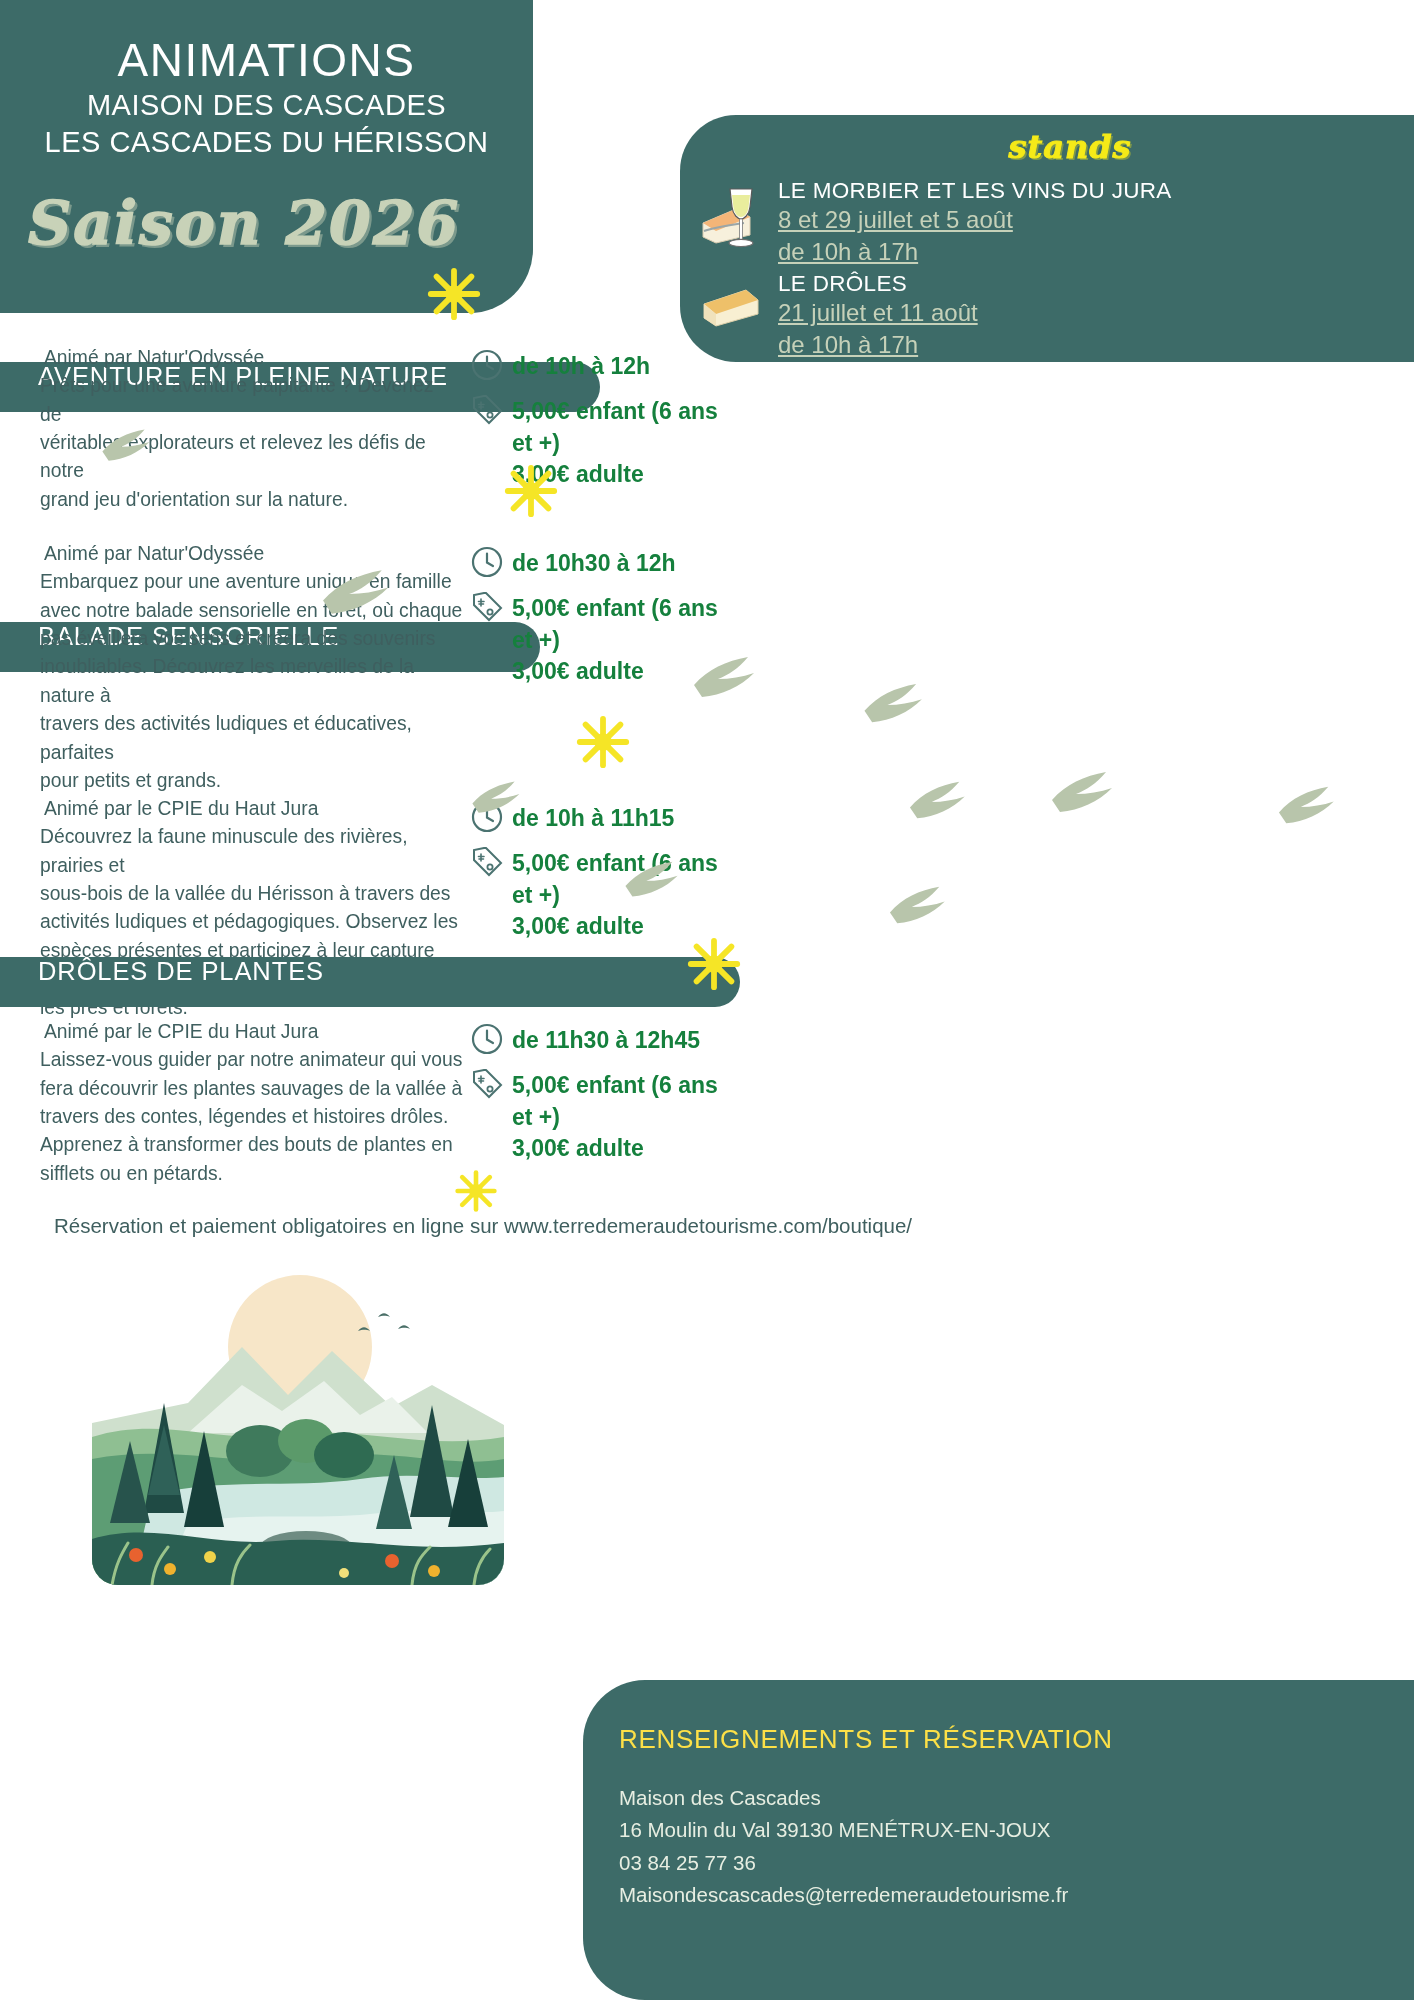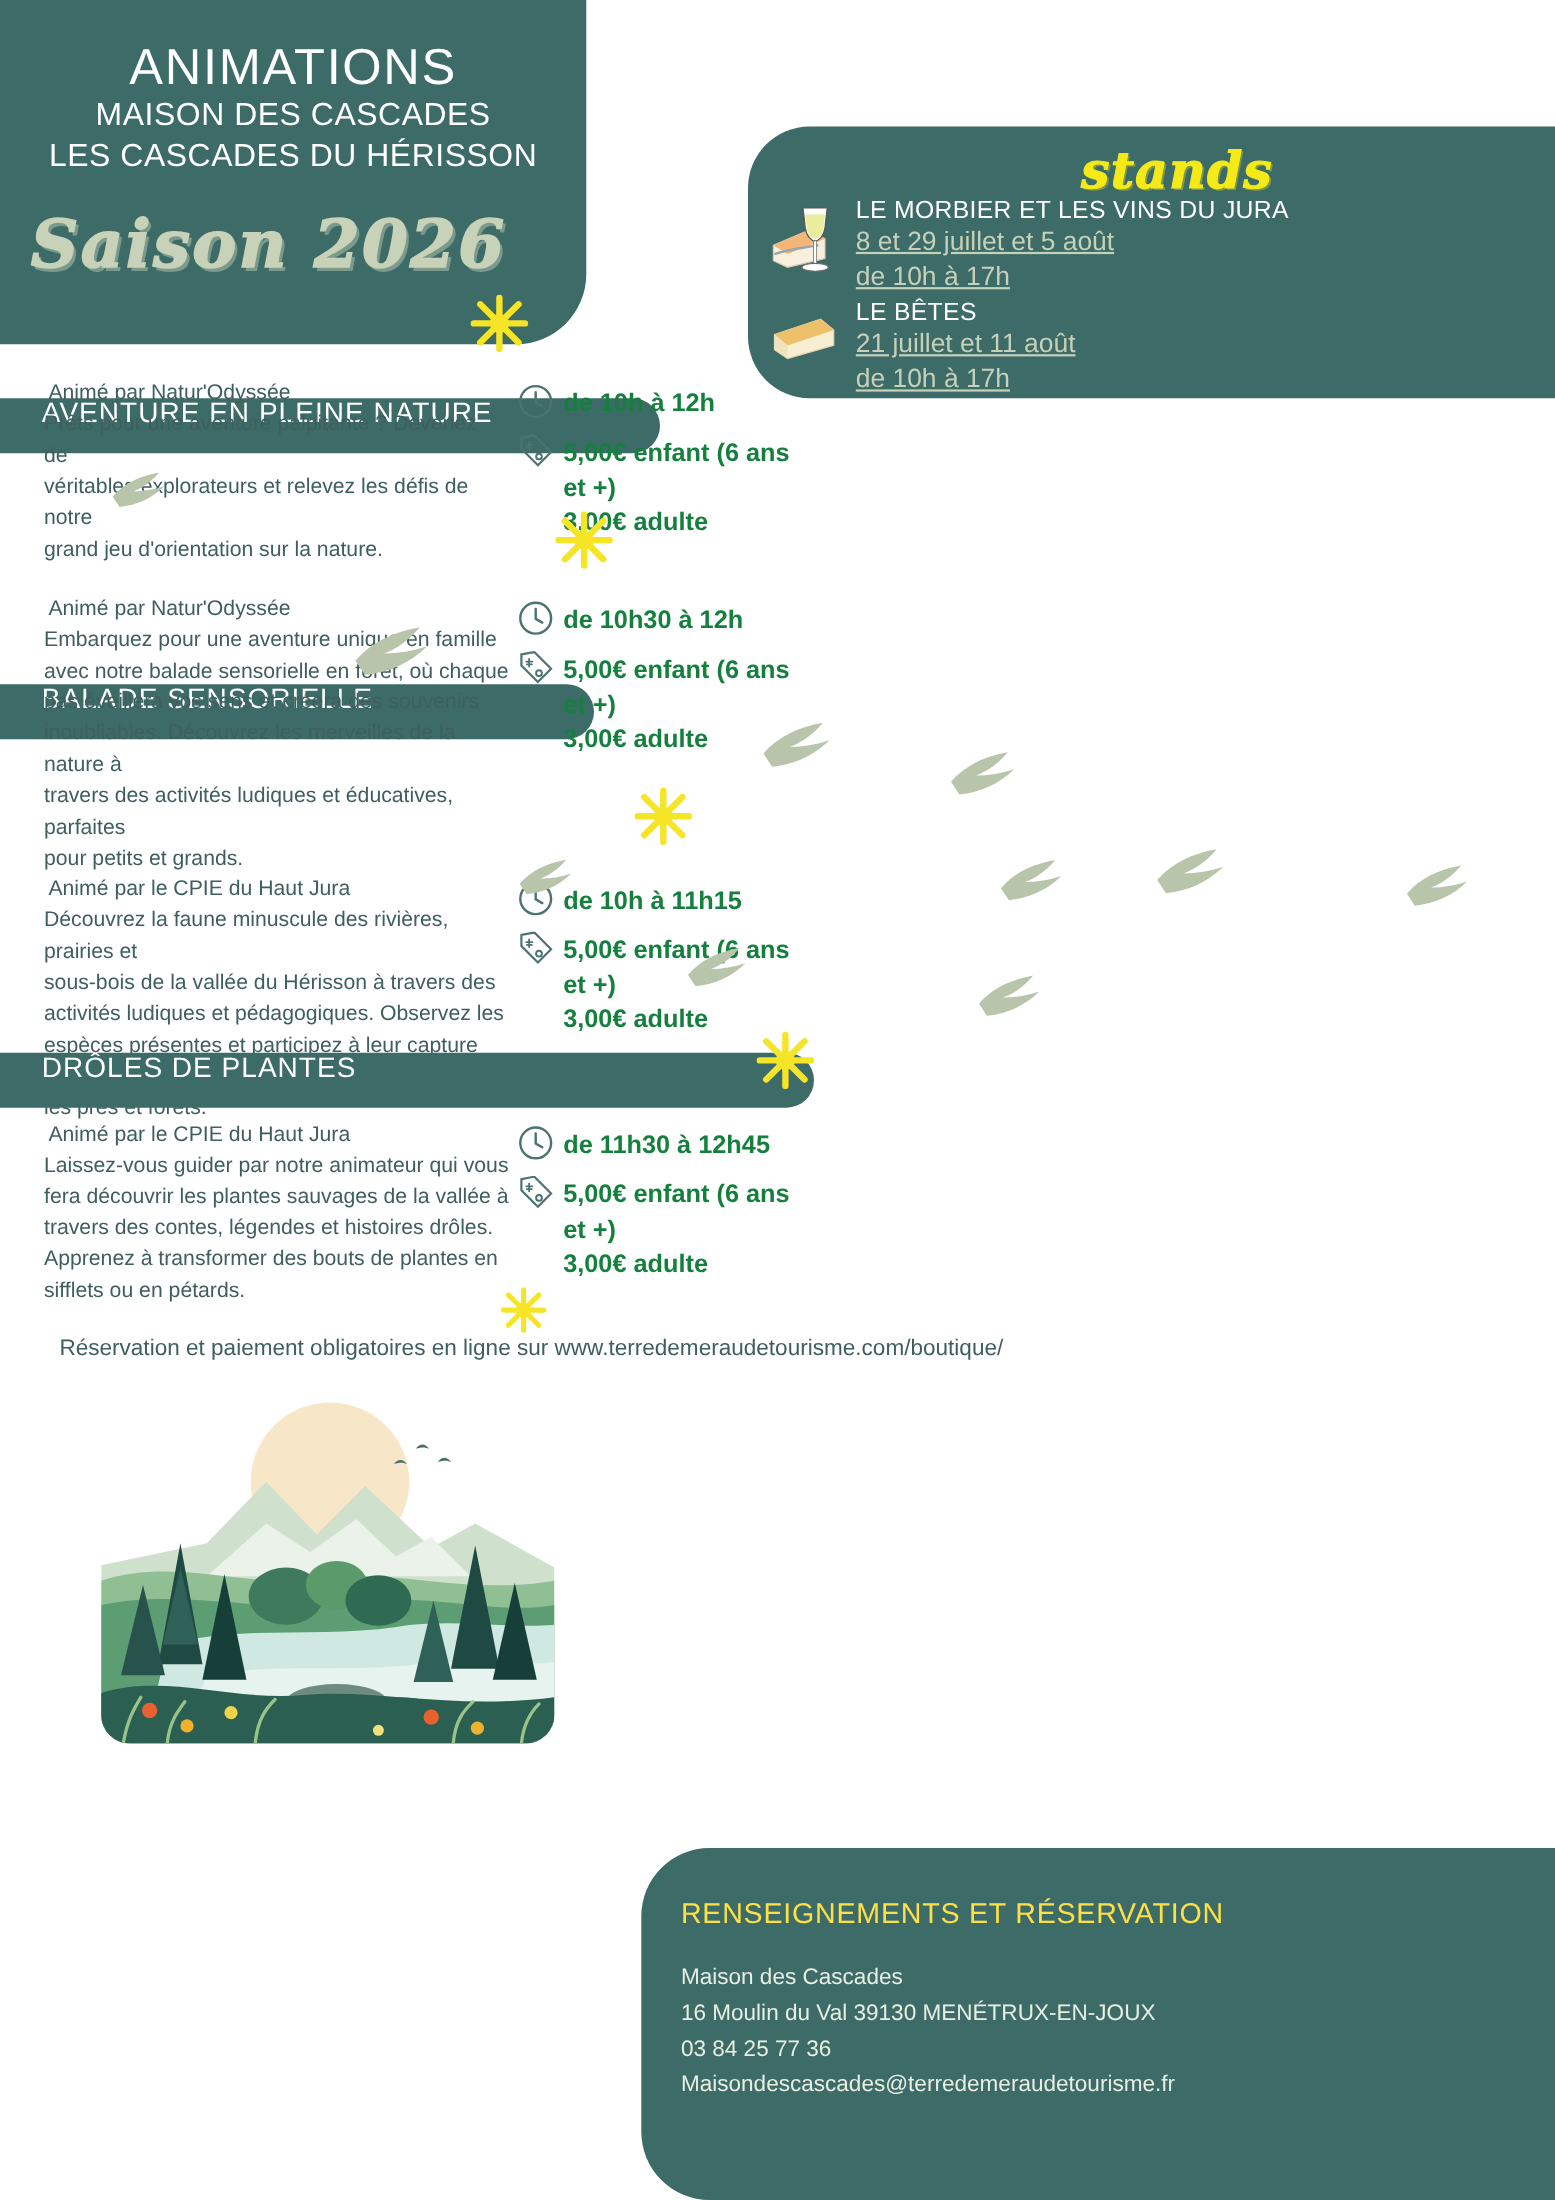--- a/index.html
+++ b/index.html
@@ -36,21 +36,21 @@
   }
 
   
   .stands-box {
     position: absolute; left: 680px; top: 115px; width: 734px; height: 247px;
     background: #3d6b68; border-top-left-radius: 56px; border-bottom-left-radius: 56px;
   }
   .stands-title {
     position: absolute; left: 180px; top: 13px; width: 420px; text-align: center;
     font-family: "DejaVu Serif", serif; font-style: italic; font-weight: bold;
-    font-size: 46px; letter-spacing: 1px; color: #f5ea18;
+    font-size: 32px; letter-spacing: 1px; color: #f5ea18;
     -webkit-text-stroke: 1px #f5ea18;
     text-shadow: 2px 2px 0 rgba(245,234,24,.35);
   }
   .stand-row { position: absolute; display: flex; align-items: flex-start; }
   .stand-row.r1 { left: 20px; top: 62px; }
   .stand-row.r2 { left: 20px; top: 155px; }
   .stand-icon { width: 68px; height: 76px; flex: 0 0 68px; position: relative; }
   .stand-text { margin-left: 10px; }
   .stand-name { color: #fff; font-size: 22.5px; letter-spacing: .3px; line-height: 1.2; }
   .stand-date, .stand-hours { color: #c6d1b9; font-size: 24px; line-height: 1.32; text-decoration: underline; }
@@ -133,21 +133,21 @@
 
     <div class="stand-row r2">
       <div class="stand-icon">
         <svg viewBox="0 0 68 76" xmlns="http://www.w3.org/2000/svg">
           <path d="M4 34 L46 20 L58 30 L58 44 L16 56 L4 48 Z" fill="#f8efd2" stroke="#ddd0aa" stroke-width="1"></path>
           <path d="M4 34 L46 20 L58 30 L16 44 Z" fill="#eec069"></path>
           <path d="M16 44 L16 56 L4 48 L4 34 Z" fill="#f0e2bc"></path>
         </svg>
       </div>
       <div class="stand-text">
-        <div class="stand-name">LE BÊTES</div>
+        <div class="stand-name">LE DRÔLES</div>
         <div class="stand-date">21 juillet et 11 août</div>
         <div class="stand-hours">de 10h à 17h</div>
       </div>
     </div>
   </div>
 
   <div class="banner" style="top:362px; width:600px;">
     <span class="banner-label">AVENTURE EN PLEINE NATURE</span>
   </div>
   <div class="star" style="left:425px; top:265px;">

